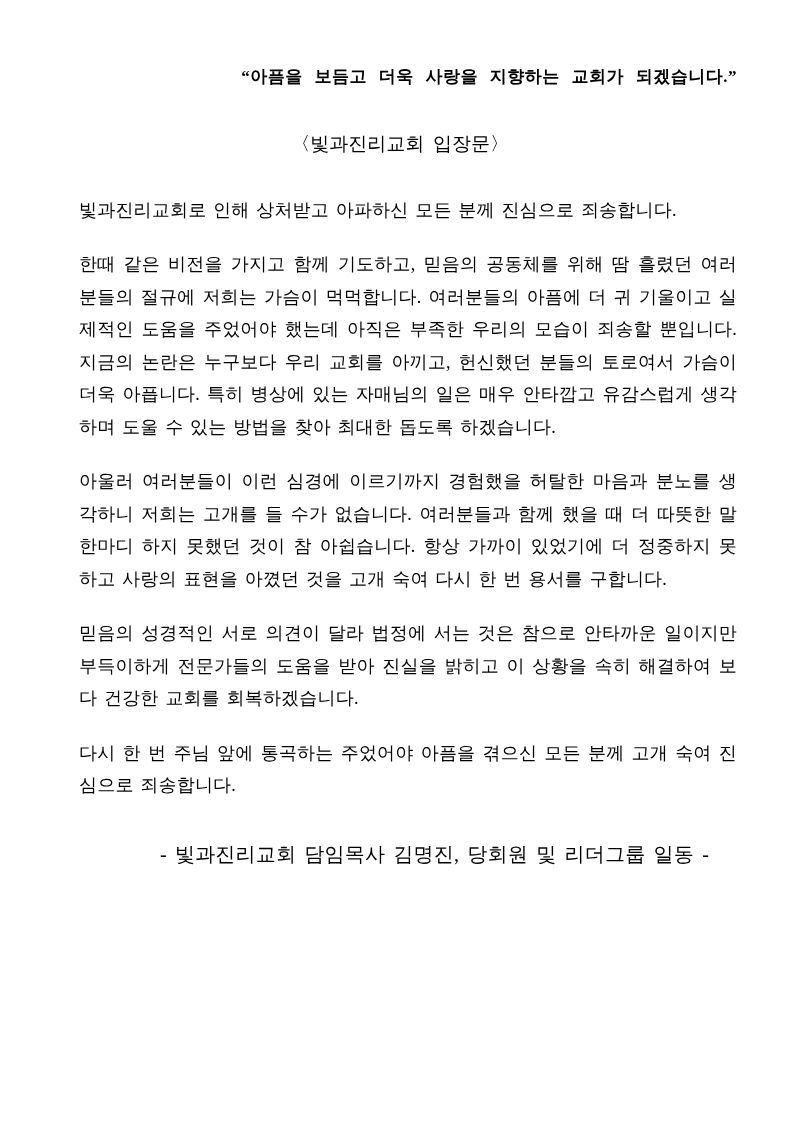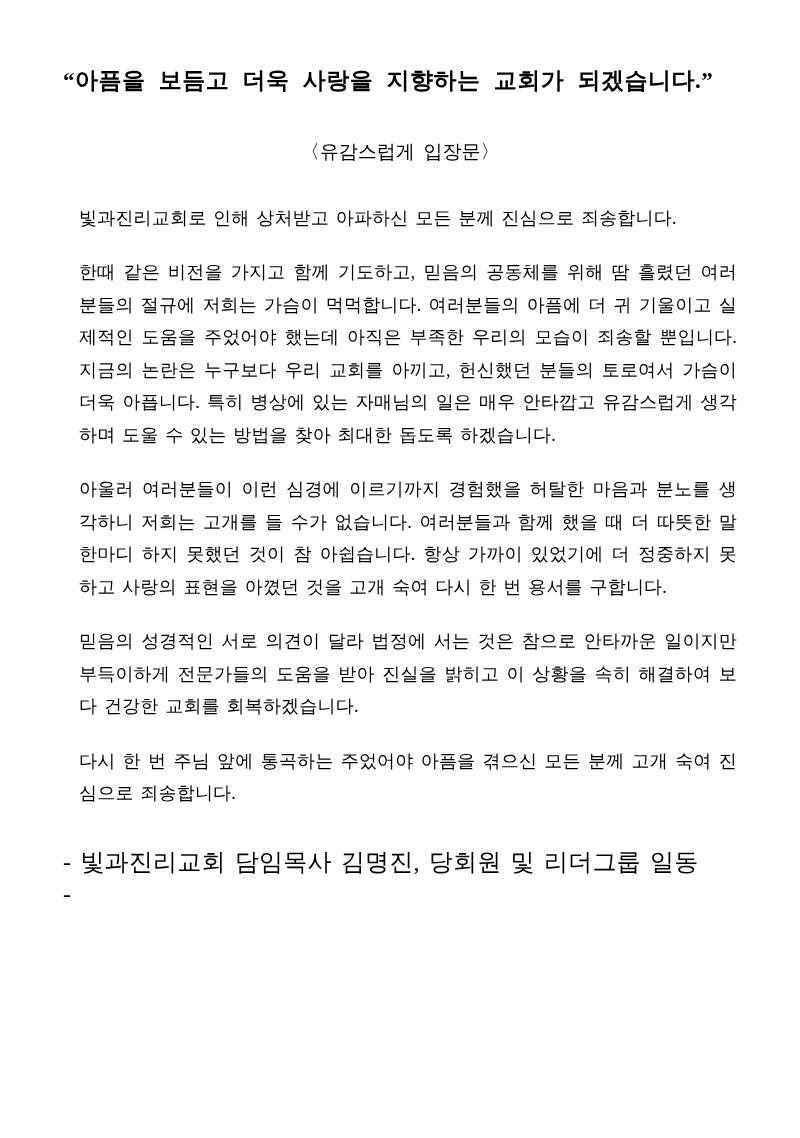--- a/index.html
+++ b/index.html
@@ -14,22 +14,22 @@
     margin: 0 auto;
     background: #ffffff;
     box-sizing: border-box;
     padding: 58px 63px 0 63px;
     font-family: "Liberation Serif", "DejaVu Serif", serif;
     color: #000000;
     overflow: hidden;
   }
   .title {
     margin: 8px 0 0 0;
-    text-align: left;
-    font-size: 23px;
+    text-align: right;
+    font-size: 17px;
     font-weight: bold;
     letter-spacing: 0.5px;
     word-spacing: 7px;
     line-height: 1.3;
     white-space: nowrap;
   }
   .subtitle {
     margin: 44px 0 0 0;
     text-align: center;
     font-size: 19px;
@@ -45,34 +45,34 @@
     font-size: 18px;
     line-height: 32.5px;
     text-align: justify;
     word-spacing: 2px;
     letter-spacing: 0.2px;
     text-justify: inter-word;
   }
   .signature {
     margin: 36px 0 0 0;
     padding-right: 28px;
-    font-size: 24px;
+    font-size: 20px;
     line-height: 32.5px;
-    text-align: left;
+    text-align: right;
     word-spacing: 3px;
     letter-spacing: 0.2px;
   }
 </style>
 </head>
 <body>
 
 <div class="page">
   <h1 class="title">“아픔을 보듬고 더욱 사랑을 지향하는 교회가 되겠습니다.”</h1>
 
-  <h2 class="subtitle">〈유감스럽게 입장문〉</h2>
+  <h2 class="subtitle">〈빛과진리교회 입장문〉</h2>
 
   <div class="body-text">
     <p class="para">빛과진리교회로 인해 상처받고 아파하신 모든 분께 진심으로 죄송합니다.</p>
     <p class="para">한때 같은 비전을 가지고 함께 기도하고, 믿음의 공동체를 위해 땀 흘렸던 여러분들의 절규에 저희는 가슴이 먹먹합니다. 여러분들의 아픔에 더 귀 기울이고 실제적인 도움을 주었어야 했는데 아직은 부족한 우리의 모습이 죄송할 뿐입니다. 지금의 논란은 누구보다 우리 교회를 아끼고, 헌신했던 분들의 토로여서 가슴이 더욱 아픕니다. 특히 병상에 있는 자매님의 일은 매우 안타깝고 유감스럽게 생각하며 도울 수 있는 방법을 찾아 최대한 돕도록 하겠습니다.</p>
     <p class="para">아울러 여러분들이 이런 심경에 이르기까지 경험했을 허탈한 마음과 분노를 생각하니 저희는 고개를 들 수가 없습니다. 여러분들과 함께 했을 때 더 따뜻한 말 한마디 하지 못했던 것이 참 아쉽습니다. 항상 가까이 있었기에 더 정중하지 못하고 사랑의 표현을 아꼈던 것을 고개 숙여 다시 한 번 용서를 구합니다.</p>
     <p class="para">믿음의 성경적인 서로 의견이 달라 법정에 서는 것은 참으로 안타까운 일이지만 부득이하게 전문가들의 도움을 받아 진실을 밝히고 이 상황을 속히 해결하여 보다 건강한 교회를 회복하겠습니다.</p>
     <p class="para">다시 한 번 주님 앞에 통곡하는 주었어야 아픔을 겪으신 모든 분께 고개 숙여 진심으로 죄송합니다.</p>
   </div>
 
   <p class="signature">- 빛과진리교회 담임목사 김명진, 당회원 및 리더그룹 일동 -</p>

